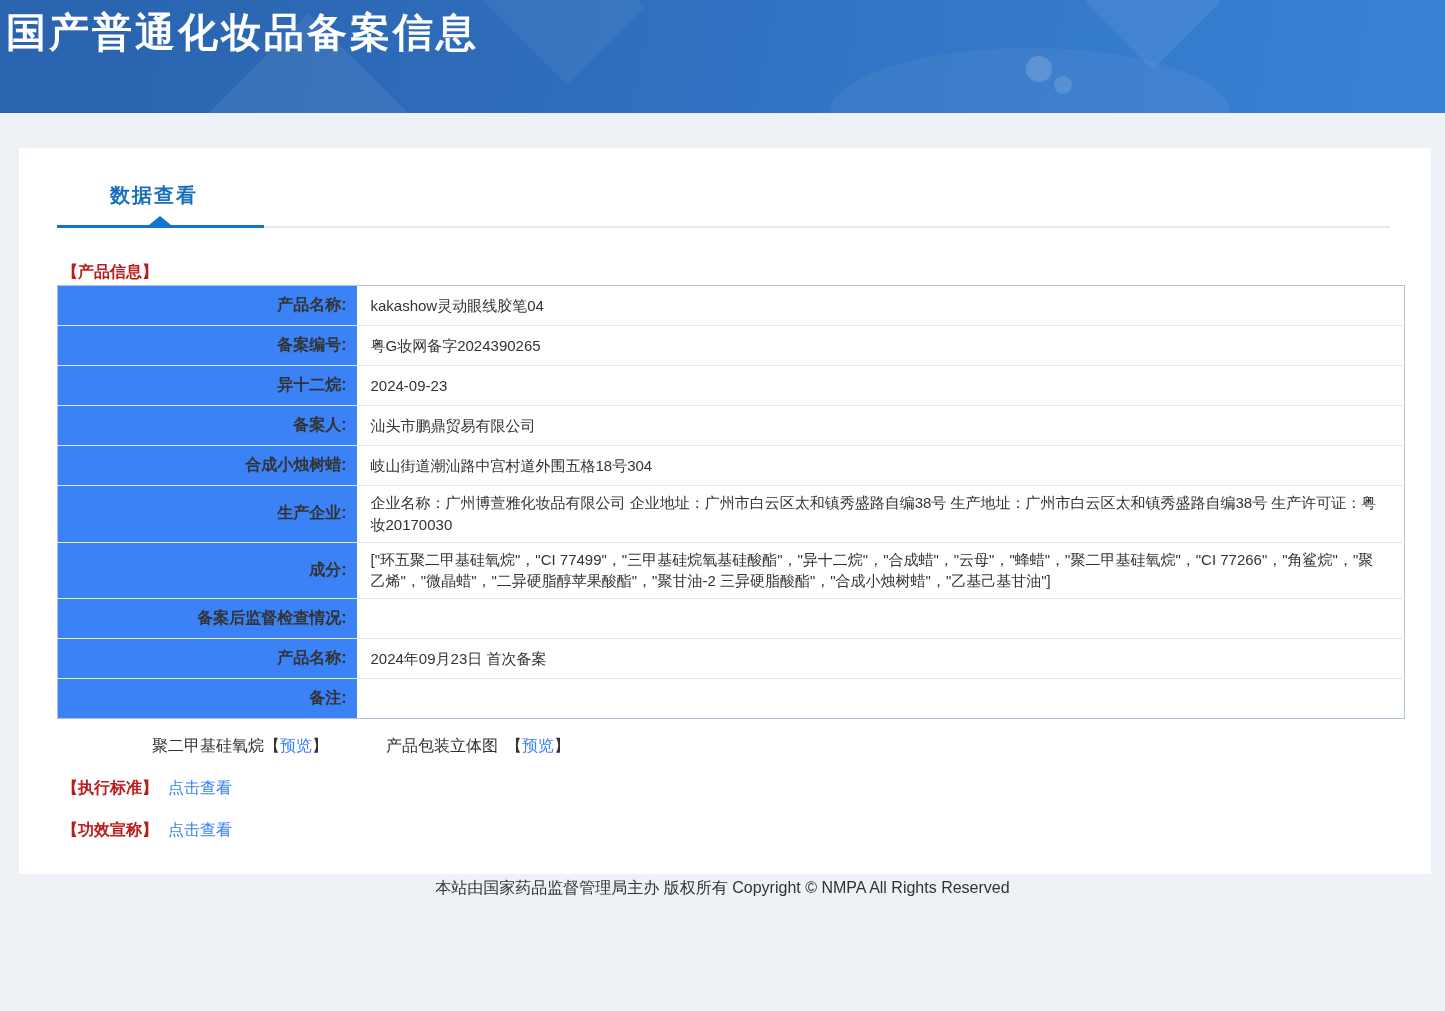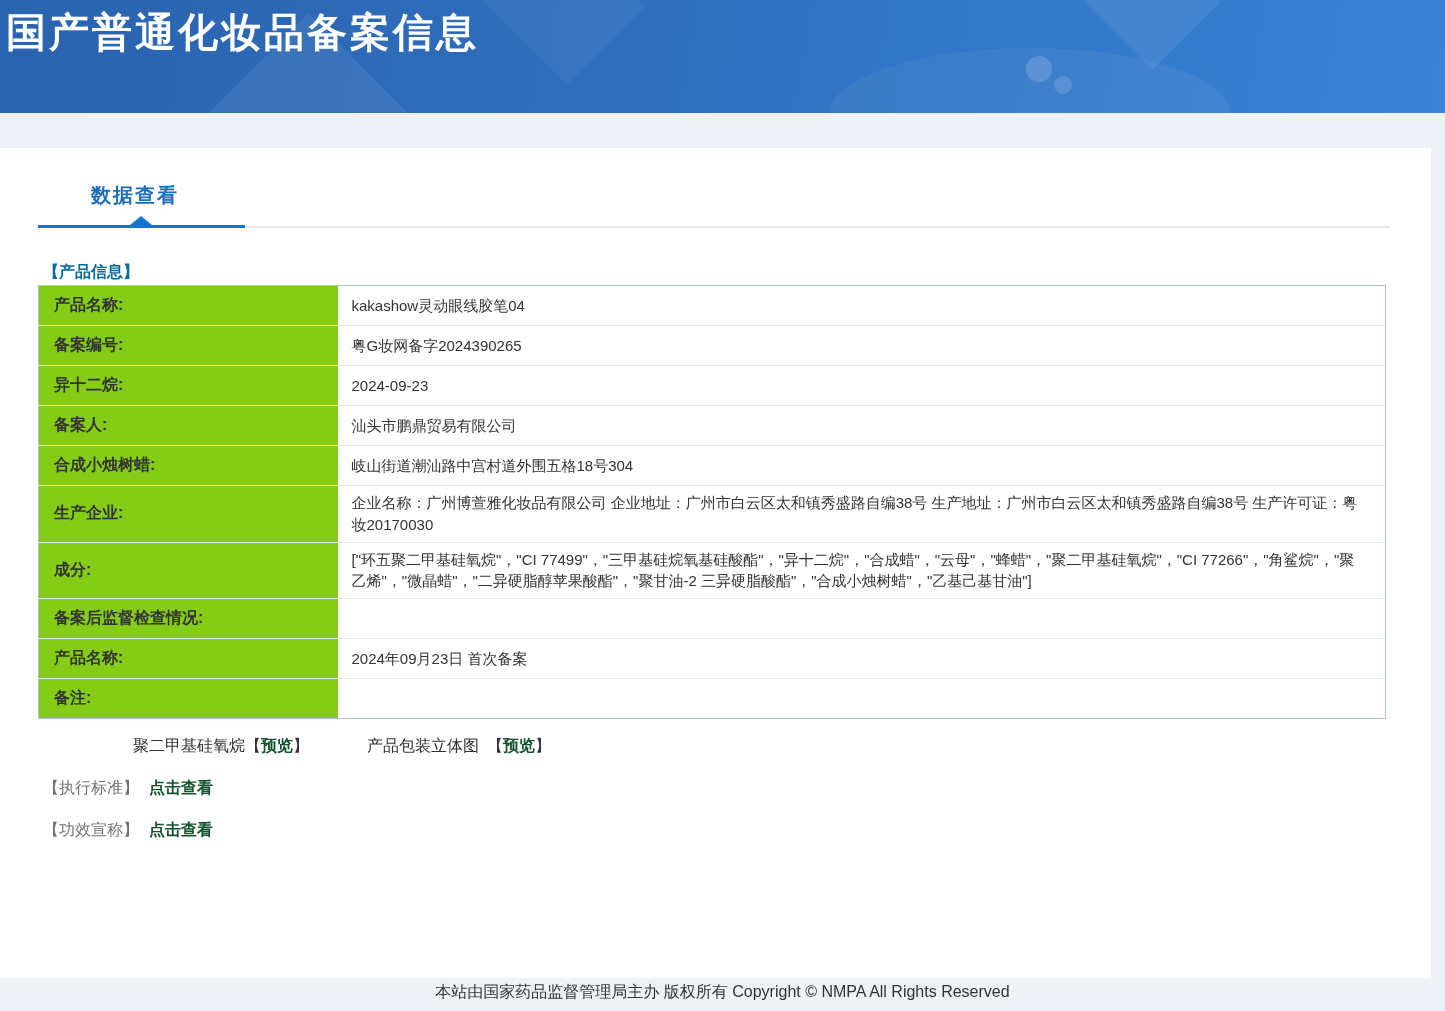--- a/index.html
+++ b/index.html
@@ -26,70 +26,70 @@
   .sh-diamond-tr { left:1105px; top:-45px; width:95px; height:95px; background:rgba(255,255,255,0.07); transform:rotate(45deg); }
   .banner-title {
     position:absolute; left:6px; top:5px;
     font-size:40px; font-weight:bold; color:#ffffff; letter-spacing:3px;
     white-space:nowrap;
   }
 
   
   .card {
     position:relative;
-    margin:35px 14px 0 0;
-    height:830px;
+    margin:35px 14px 0 19px;
+    height:726px;
     background:#ffffff;
   }
 
   
   .tabs { position:relative; height:81px; }
   .tab-label {
     position:absolute; left:91px; top:34px;
     font-size:20px; font-weight:bold; color:#1a6fbd; letter-spacing:2px;
     cursor:pointer;
   }
   .tab-line-gray { position:absolute; left:38px; right:41px; top:78px; height:2px; background:#e7e7e7; }
   .tab-line-blue { position:absolute; left:38px; top:77px; width:207px; height:3px; background:#1373cd; }
   .tab-tri {
     position:absolute; left:130px; top:68px; width:0; height:0;
     border-left:11px solid transparent; border-right:11px solid transparent;
     border-bottom:9px solid #1373cd;
   }
 
   .section-title {
-    margin-left:43px; font-size:16px; font-weight:bold; color:#0369a1;
+    margin-left:43px; font-size:16px; font-weight:bold; color:#b91c1c;
     line-height:19px;
   }
   .st-product-info { margin-top:33px; margin-bottom:4px; }
   .st-packaging { margin-top:27px; }
 
   
   .info-table {
     margin-left:38px; width:1348px;
     border-collapse:collapse;
     border:1px solid #aec3da;
     font-size:15px; color:#333;
   }
   .info-table td { border-bottom:1px solid #e7e7e7; vertical-align:middle; }
   .info-table tr:last-child td { border-bottom:none; }
   .info-table td.lbl {
-    width:299px; background:#84cc16;
+    width:299px; background:#3b82f6;
     font-weight:bold; font-size:16px;
-    padding:6px 10px 6px 15px; height:40px;
+    padding:6px 10px 6px 15px; height:40px;text-align:right;
   }
   .info-table td.val { padding:6px 24px 6px 14px; line-height:1.45; }
 
   
   .pack-row { margin:17px 0 0 133px; font-size:16px; }
   .pack-item-2 { margin-left:58px; }
   .pack-item-2 .bracket-open { margin-left:8px; }
-  .link { color:#14532d; cursor:pointer; text-decoration:none;font-weight:bold; }
+  .link { color:#3b82f6; cursor:pointer; text-decoration:none; }
   .std-row { margin:21px 0 0 43px; font-size:16px; }
-  .std-row .std-label { font-weight:normal; color:#737373; }
+  .std-row .std-label { font-weight:bold; color:#b91c1c; }
   .std-row .link { margin-left:10px; font-size:16px; }
 
   
   .footer {
     height:33px; padding-top:4px;
     text-align:center; font-size:16px; color:#333;
   }
 </style>
 </head>
 <body>

